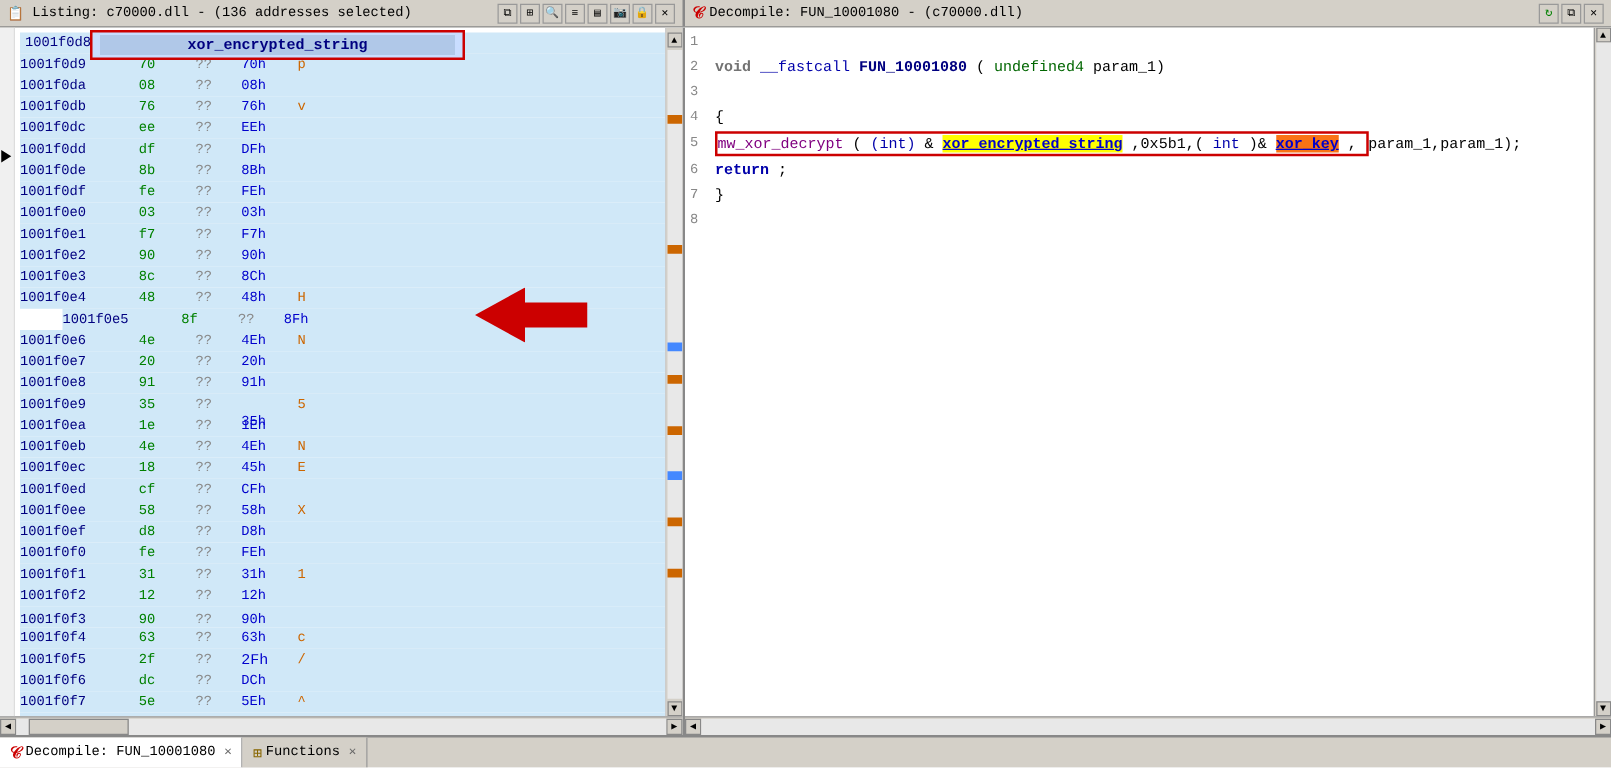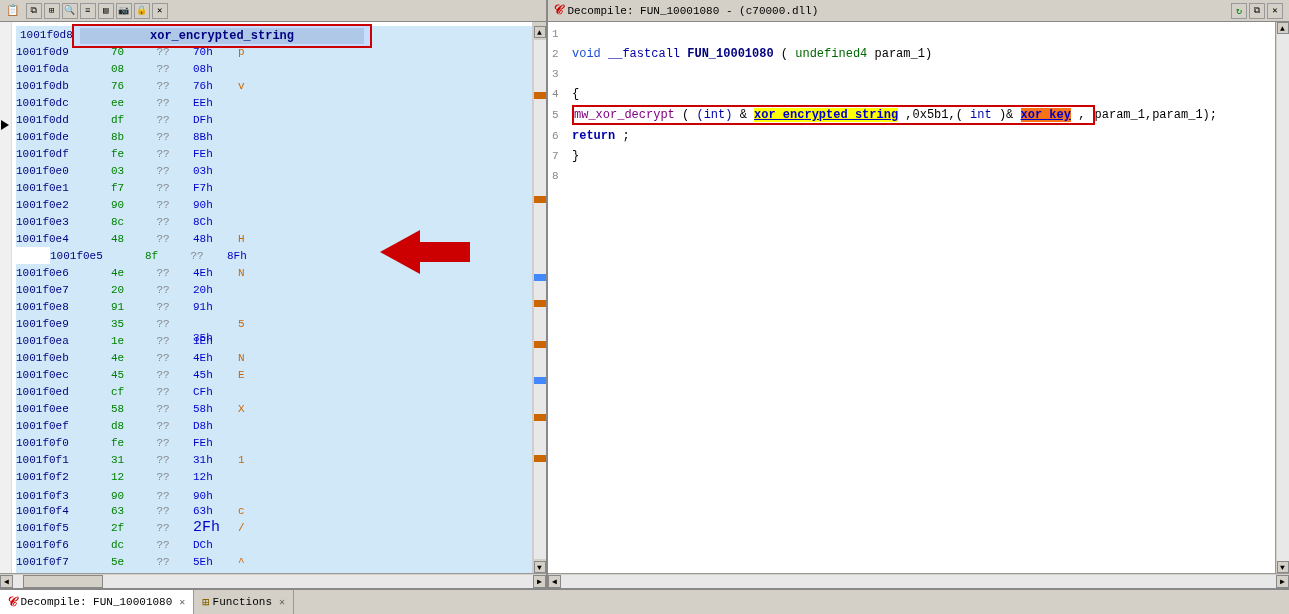--- a/index.html
+++ b/index.html
@@ -25,20 +25,21 @@
   </style>
 </head>
 <body>
 
 <div style="display:flex; flex-direction:column; height:614px; width:1289px; overflow:hidden;">
 
   <div style="display:flex; height:22px; background:#d4d0c8; border-bottom:1px solid #888;">
 
     <div style="width:548px; display:flex; align-items:center; padding: 0 6px; border-right:2px solid #888; font-size:11px; font-family:'Courier New',monospace; gap:6px;">
       <span style="color:#000080; font-weight:bold;">📋</span>
+      <span style="flex:1; font-size:11px;">Listing: c70000.dll - (136 addresses selected)</span>
       <div style="display:flex; gap:2px;">
         <div style="width:16px;height:16px;background:#d4d0c8;border:1px solid #999;display:flex;align-items:center;justify-content:center;font-size:9px;cursor:pointer;">⧉</div>
         <div style="width:16px;height:16px;background:#d4d0c8;border:1px solid #999;display:flex;align-items:center;justify-content:center;font-size:9px;cursor:pointer;">⊞</div>
         <div style="width:16px;height:16px;background:#d4d0c8;border:1px solid #999;display:flex;align-items:center;justify-content:center;font-size:9px;cursor:pointer;">🔍</div>
         <div style="width:16px;height:16px;background:#d4d0c8;border:1px solid #999;display:flex;align-items:center;justify-content:center;font-size:9px;cursor:pointer;">≡</div>
         <div style="width:16px;height:16px;background:#d4d0c8;border:1px solid #999;display:flex;align-items:center;justify-content:center;font-size:9px;cursor:pointer;">▤</div>
         <div style="width:16px;height:16px;background:#d4d0c8;border:1px solid #999;display:flex;align-items:center;justify-content:center;font-size:9px;cursor:pointer;">📷</div>
         <div style="width:16px;height:16px;background:#d4d0c8;border:1px solid #999;display:flex;align-items:center;justify-content:center;font-size:9px;cursor:pointer;">🔒</div>
         <div style="width:16px;height:16px;background:#d4d0c8;border:1px solid #999;display:flex;align-items:center;justify-content:center;font-size:9px;cursor:pointer;">✕</div>
       </div>
@@ -210,21 +211,21 @@
             </div>
             <div style="display:flex; height:17px; align-items:center; background:#d0e8f8;">
               <span style="color:#000080; width:95px; display:inline-block; font-size:11px;">1001f0eb</span>
               <span style="color:#008000; width:22px; display:inline-block; font-size:11px;">4e</span>
               <span style="color:#888; width:60px; display:inline-block; font-size:11px; text-align:center;">??</span>
               <span style="color:#0000cc; width:45px; display:inline-block; font-size:11px;">4Eh</span>
               <span style="color:#cc6600; width:20px; display:inline-block; font-size:11px;">N</span>
             </div>
             <div style="display:flex; height:17px; align-items:center; background:#d0e8f8;">
               <span style="color:#000080; width:95px; display:inline-block; font-size:11px;">1001f0ec</span>
-              <span style="color:#008000; width:22px; display:inline-block; font-size:11px;">45</span>
+              <span style="color:#008000; width:22px; display:inline-block; font-size:11px;">18</span>
               <span style="color:#888; width:60px; display:inline-block; font-size:11px; text-align:center;">??</span>
               <span style="color:#0000cc; width:45px; display:inline-block; font-size:11px;">45h</span>
               <span style="color:#cc6600; width:20px; display:inline-block; font-size:11px;">E</span>
             </div>
             <div style="display:flex; height:17px; align-items:center; background:#d0e8f8;">
               <span style="color:#000080; width:95px; display:inline-block; font-size:11px;">1001f0ed</span>
               <span style="color:#008000; width:22px; display:inline-block; font-size:11px;">cf</span>
               <span style="color:#888; width:60px; display:inline-block; font-size:11px; text-align:center;">??</span>
               <span style="color:#0000cc; width:45px; display:inline-block; font-size:11px;">CFh</span>
               <span style="color:#cc6600; width:20px; display:inline-block; font-size:11px;"></span>
@@ -275,21 +276,21 @@
               <span style="color:#000080; width:95px; display:inline-block; font-size:11px;">1001f0f4</span>
               <span style="color:#008000; width:22px; display:inline-block; font-size:11px;">63</span>
               <span style="color:#888; width:60px; display:inline-block; font-size:11px; text-align:center;">??</span>
               <span style="color:#0000cc; width:45px; display:inline-block; font-size:11px;">63h</span>
               <span style="color:#cc6600; width:20px; display:inline-block; font-size:11px;">c</span>
             </div>
             <div style="display:flex; height:17px; align-items:center; background:#d0e8f8;">
               <span style="color:#000080; width:95px; display:inline-block; font-size:11px;">1001f0f5</span>
               <span style="color:#008000; width:22px; display:inline-block; font-size:11px;">2f</span>
               <span style="color:#888; width:60px; display:inline-block; font-size:11px; text-align:center;">??</span>
-              <span style="color:#0000cc; width:45px; display:inline-block; font-size:15px;">2Fh</span>
+              <span style="color:#0000cc; width:45px; display:inline-block; font-size:12px;">2Fh</span>
               <span style="color:#cc6600; width:20px; display:inline-block; font-size:11px;">/</span>
             </div>
             <div style="display:flex; height:17px; align-items:center; background:#d0e8f8;">
               <span style="color:#000080; width:95px; display:inline-block; font-size:11px;">1001f0f6</span>
               <span style="color:#008000; width:22px; display:inline-block; font-size:11px;">dc</span>
               <span style="color:#888; width:60px; display:inline-block; font-size:11px; text-align:center;">??</span>
               <span style="color:#0000cc; width:45px; display:inline-block; font-size:11px;">DCh</span>
               <span style="color:#cc6600; width:20px; display:inline-block; font-size:11px;"></span>
             </div>
             <div style="display:flex; height:17px; align-items:center; background:#d0e8f8;">
@@ -352,21 +353,21 @@
         <div style="flex:1; overflow:auto; font-family:'Courier New',Courier,monospace; font-size:12px; padding:2px 4px; background:#fff;">
 
           <div style="display:flex; height:20px; align-items:center;">
             <span style="color:#888;width:20px;display:inline-block;font-size:11px;">1</span>
             <span style="font-size:12px;"></span>
           </div>
 
           <div style="display:flex; height:20px; align-items:center;">
             <span style="color:#888;width:20px;display:inline-block;font-size:11px;">2</span>
             <span style="font-size:12px;">
-              <span style="color:#1d4ed8;font-weight:normal;">void</span>
+              <span style="color:#737373;font-weight:bold;">void</span>
               <span style="color:#000;"> </span>
               <span style="color:#0000aa;">__fastcall</span>
               <span style="color:#000;"> </span>
               <span style="color:#000080;font-weight:bold;">FUN_10001080</span>
               <span style="color:#000;">(</span>
               <span style="color:#006600;">undefined4</span>
               <span style="color:#000;"> param_1)</span>
             </span>
           </div>
 

